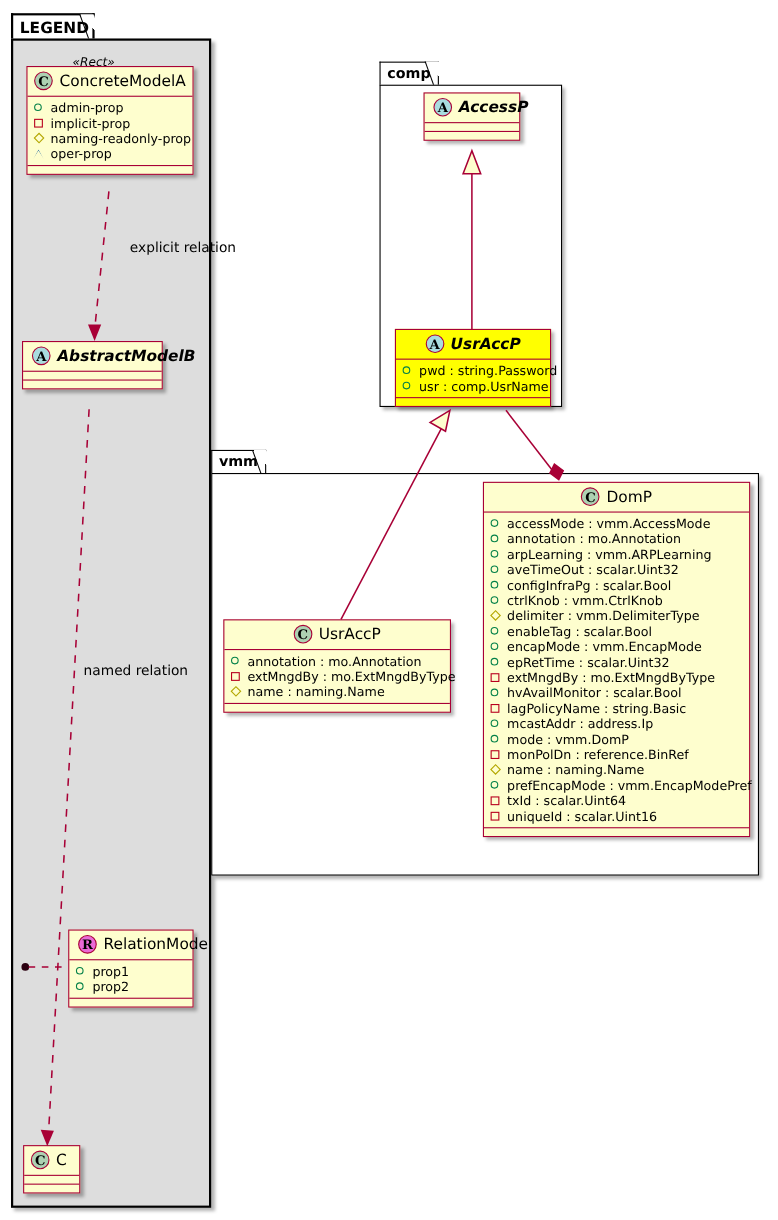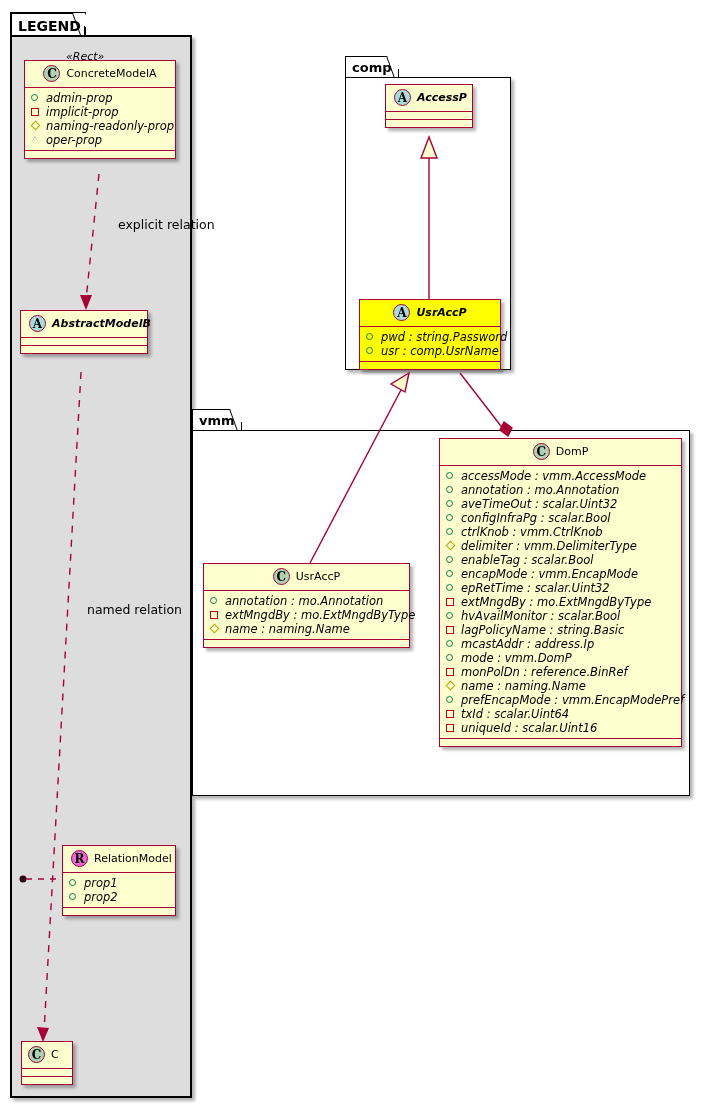--- a/index.html
+++ b/index.html
@@ -43,31 +43,31 @@
     border:1px solid #A80036;background:#FEFECE;
     box-shadow:3px 3px 3px rgba(0,0,0,.30);
   }
   .cls.hl{background:#FFFF00;border:1px solid #A80036;}
   .cls .hdr{
     display:flex;align-items:center;justify-content:center;gap:6px;
     padding:4px 8px 5px 8px;border-bottom:1px solid #A80036;
     font-size:13px;color:#000;white-space:nowrap;
   }
   .cls.hl .hdr{border-bottom:1px solid #A80036;}
-  .cls .hdr .title{font-size:11px;}
+  .cls .hdr .title{font-size:14px;}
   .cls .hdr .title.abs{font-style:italic;font-weight:bold;}
   .cls .hdr .title.cc{font-weight:normal;}
   .cls .attrs{
     padding:3px 5px 3px 5px;border-bottom:1px solid #A80036;
   }
   .cls .attrs.empty{height:7px;padding:0;}
   .cls .methods{height:7px;}
   .cls .row{
     display:flex;align-items:center;gap:5px;
-    font-size:11.5px;line-height:14px;color:#000;white-space:nowrap;font-style:italic;
+    font-size:11.5px;line-height:14px;color:#000;white-space:nowrap;
   }
   .cls .row .txt{font-size:11.5px;}
 
   
   .circ{
     width:17px;height:17px;border-radius:50%;
     display:inline-flex;align-items:center;justify-content:center;
     font-size:12px;font-weight:bold;font-family:"DejaVu Serif","Liberation Serif",serif;
     flex:0 0 auto;box-sizing:border-box;
   }
@@ -176,21 +176,21 @@
   <div class="cls" style="left:21px;top:1041px;width:52px;">
     <div class="hdr" style="justify-content:flex-start;padding:4px 6px 5px 6px;">
       <span class="circ C">C</span>
       <span class="title cc">C</span>
     </div>
     <div class="attrs empty"></div>
     <div class="methods"></div>
   </div>
 
   <div class="edge-label" style="left:90px;top:217px;margin-left:28px;">explicit relation</div>
-  <div class="edge-label" style="left:87px;top:602px;">named relation</div>
+  <div class="edge-label" style="left:76px;top:602px;">named relation</div>
 
   <div class="pkg" style="left:345px;top:56px;width:166px;height:314px;">
     <div class="pkg-tab" style="width:54px;">
       <span>comp</span>
     </div>
     <div class="pkg-body" style="top:21px;width:166px;height:293px;"></div>
   </div>
 
   <div class="cls" style="left:385px;top:84px;width:88px;">
     <div class="hdr" style="justify-content:flex-start;">
@@ -257,20 +257,24 @@
         <div class="row">
           <span class="gl circle"></span>
           <span class="txt">accessMode : vmm.AccessMode</span>
         </div>
         <div class="row">
           <span class="gl circle"></span>
           <span class="txt">annotation : mo.Annotation</span>
         </div>
         <div class="row">
           <span class="gl circle"></span>
+          <span class="txt">arpLearning : vmm.ARPLearning</span>
+        </div>
+        <div class="row">
+          <span class="gl circle"></span>
           <span class="txt">aveTimeOut : scalar.Uint32</span>
         </div>
         <div class="row">
           <span class="gl circle"></span>
           <span class="txt">configInfraPg : scalar.Bool</span>
         </div>
         <div class="row">
           <span class="gl circle"></span>
           <span class="txt">ctrlKnob : vmm.CtrlKnob</span>
         </div>

